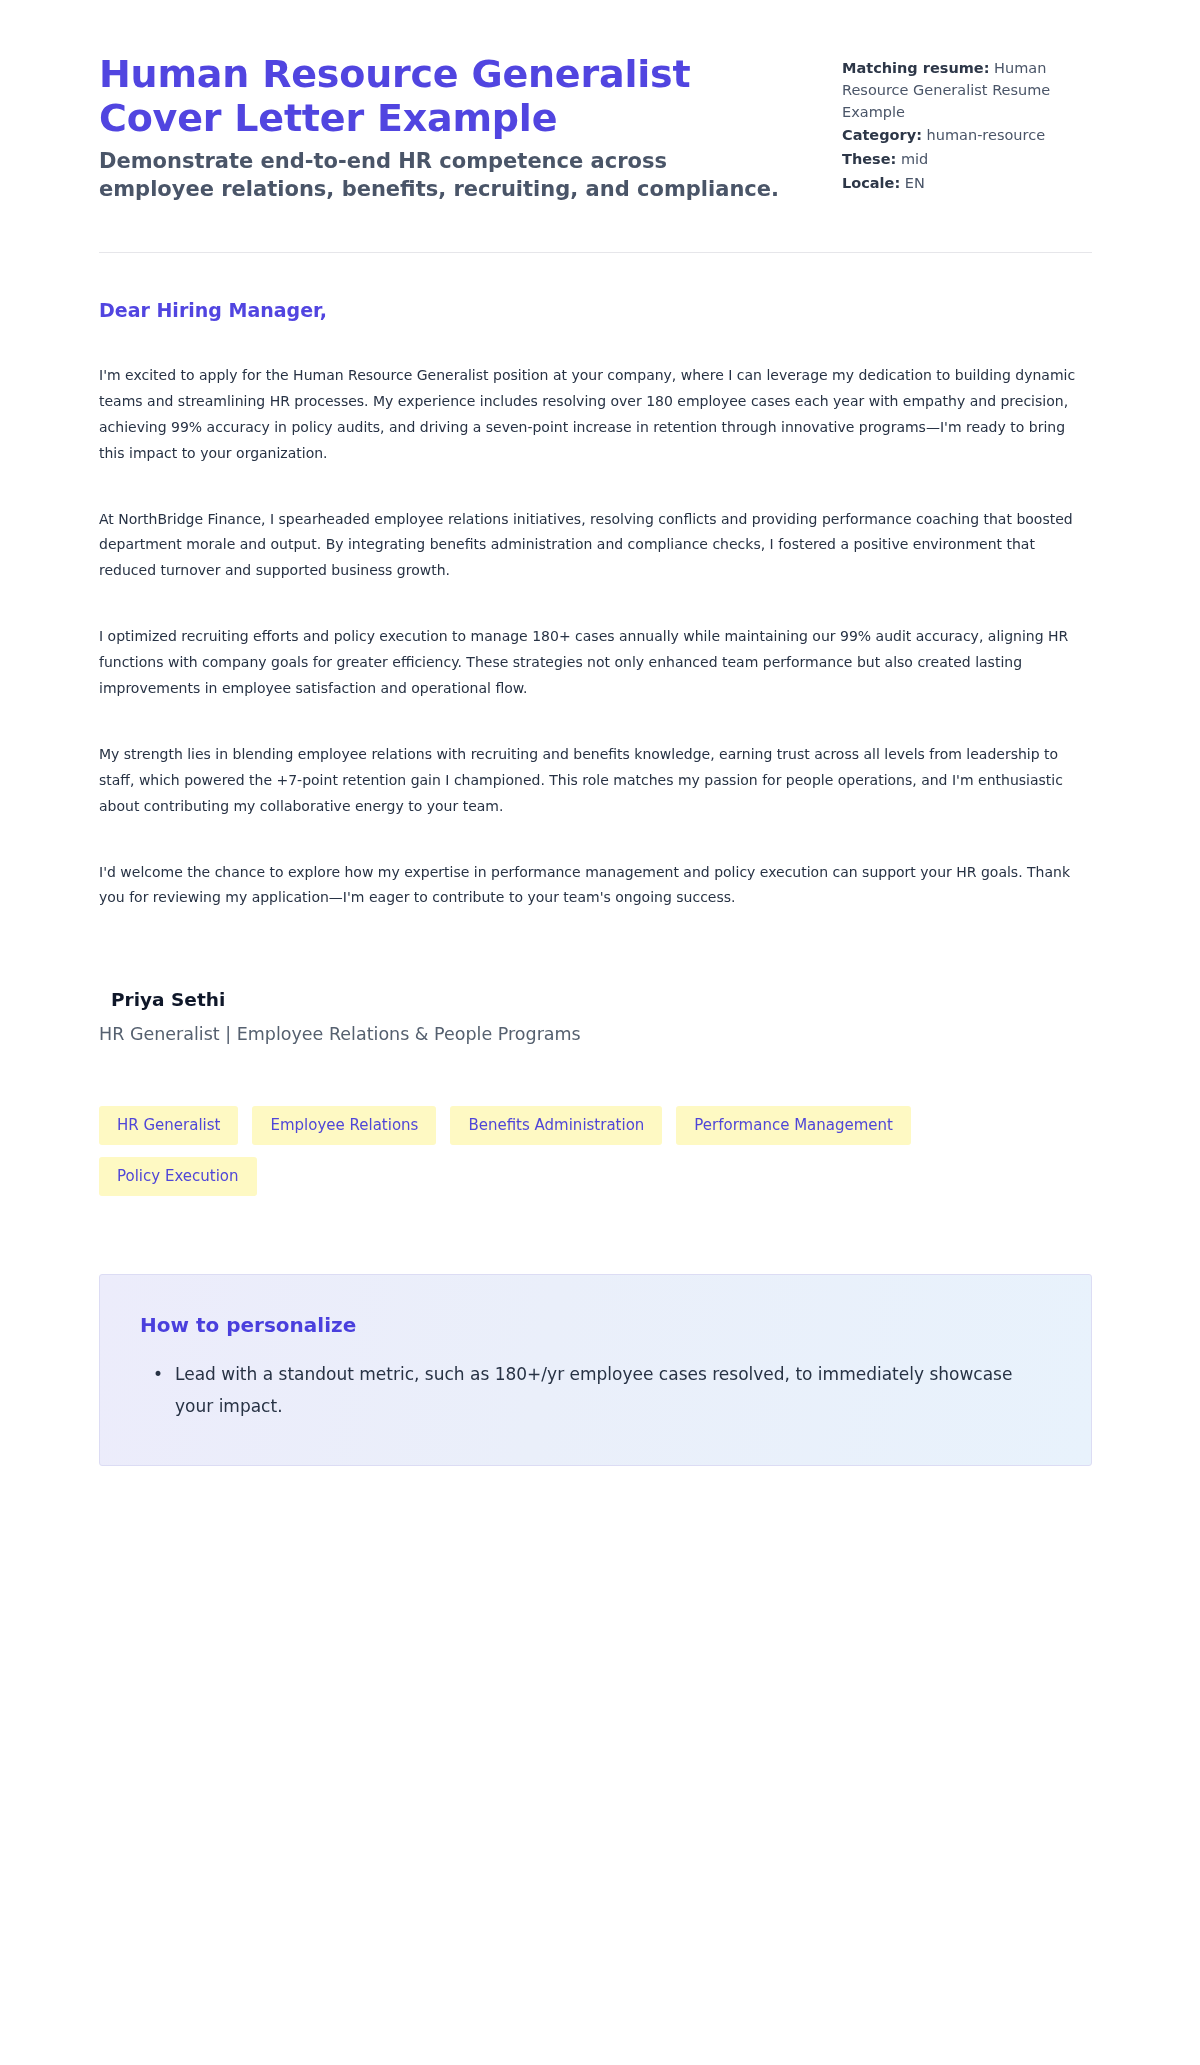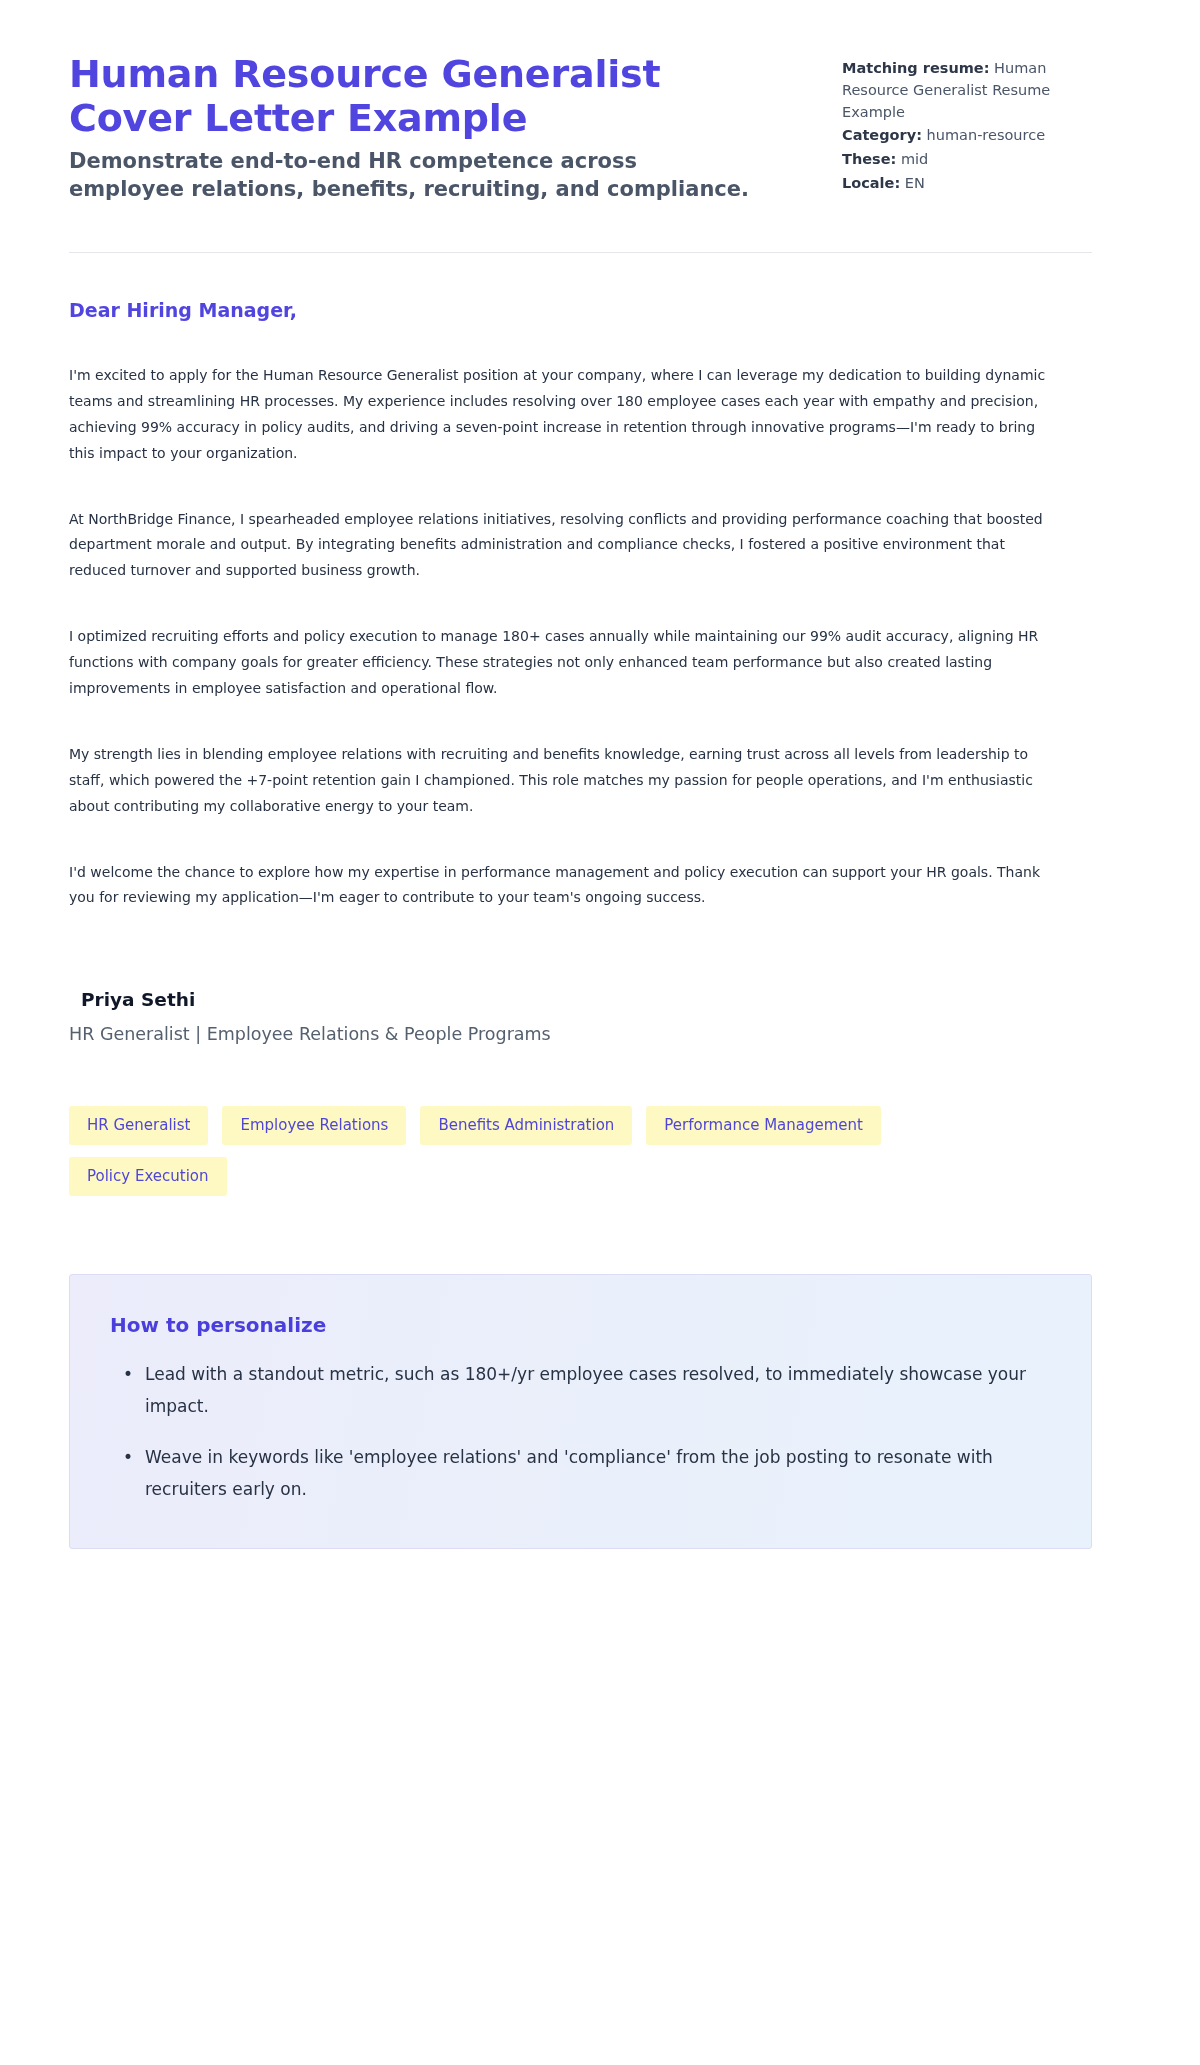--- a/index.html
+++ b/index.html
@@ -11,21 +11,21 @@
     width: 1200px;
     min-height: 2065px;
     font-family: "DejaVu Sans", "Liberation Sans", sans-serif;
     color: #1f2937;
     -webkit-font-smoothing: antialiased;
   }
 
   .page {
     width: 1200px;
     box-sizing: border-box;
-    padding: 52px 108px 40px 69px;
+    padding: 52px 108px 40px 99px;
   }
 
   
   .header {
     display: flex;
     align-items: flex-start;
     justify-content: space-between;
     gap: 40px;
   }
   .header-left {
@@ -220,17 +220,16 @@
     <span class="tag">Employee Relations</span>
     <span class="tag">Benefits Administration</span>
     <span class="tag">Performance Management</span>
     <span class="tag">Policy Execution</span>
   </div>
 
   <div class="callout">
     <h2 class="callout-title">How to personalize</h2>
     <ul class="callout-list">
       <li>Lead with a standout metric, such as 180+/yr employee cases resolved, to immediately showcase your impact.</li>
-      <li>Weave in keywords like 'employee relations' and 'compliance' from the job posting to resonate with recruiters early on.</li>
     </ul>
   </div>
 
 </div>
 
 </body></html>

